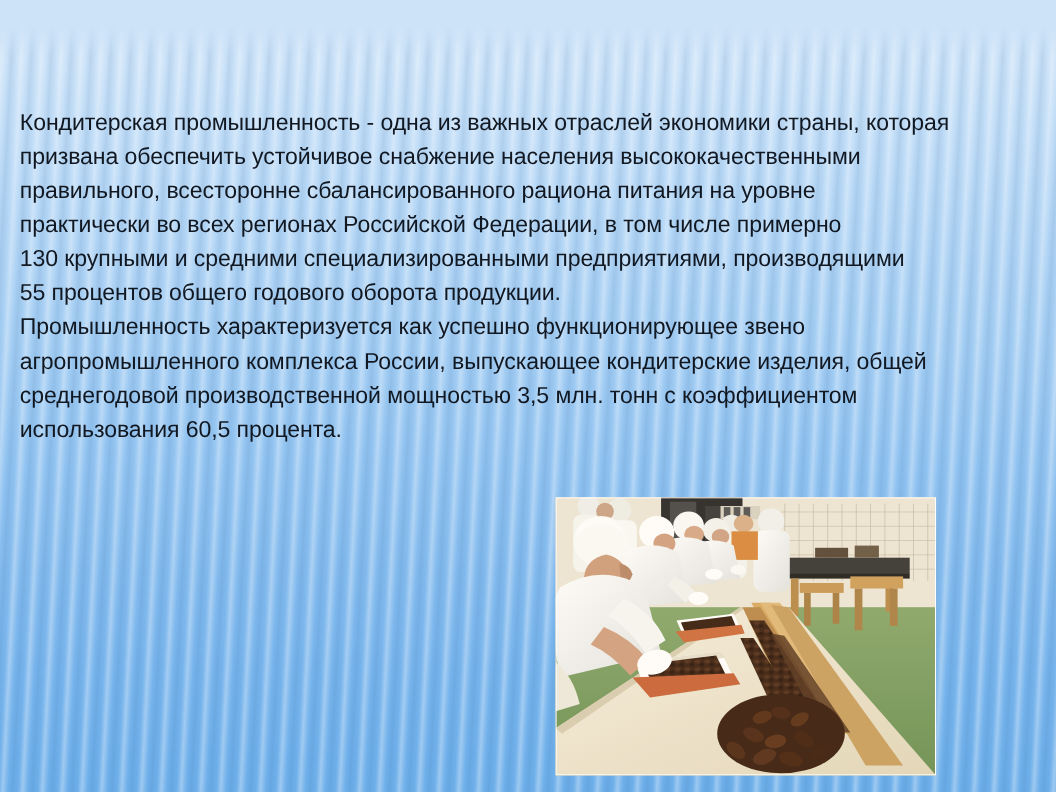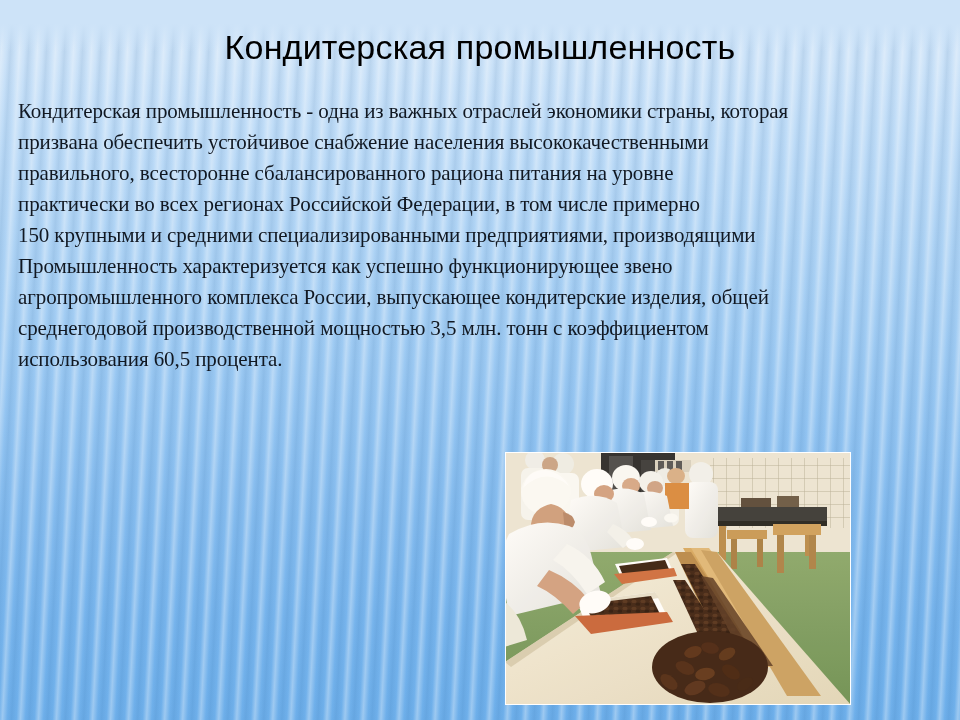--- a/index.html
+++ b/index.html
@@ -63,21 +63,20 @@
     top: 96px;
     width: 932px;
   }
   .body-text p {
     margin: 0;
     font-size: 21px;
     line-height: 31px;
     color: #111822;
     white-space: nowrap;
     letter-spacing: -0.1px;
-    font-family: Liberation Serif, serif;
   }
 
   
   .photo {
     position: absolute;
     left: 505px;
     top: 452px;
     width: 346px;
     height: 253px;
     overflow: hidden;
@@ -85,28 +84,28 @@
   }
   .photo svg { display: block; }
 </style>
 </head>
 <body>
 
 <div id="slide">
 
   <div class="top-fade"></div>
 
-  <div class="title">Кондитерская промышленность</div>
 
   <div class="body-text">
     <p>Кондитерская промышленность - одна из важных отраслей экономики страны, которая</p>
     <p>призвана обеспечить устойчивое снабжение населения высококачественными</p>
     <p>правильного, всесторонне сбалансированного рациона питания на уровне</p>
     <p>практически во всех регионах Российской Федерации, в том числе примерно</p>
-    <p>150 крупными и средними специализированными предприятиями, производящими</p>
+    <p>130 крупными и средними специализированными предприятиями, производящими</p>
+    <p>55 процентов общего годового оборота продукции.</p>
     <p>Промышленность характеризуется как успешно функционирующее звено</p>
     <p>агропромышленного комплекса России, выпускающее кондитерские изделия, общей</p>
     <p>среднегодовой производственной мощностью 3,5 млн. тонн с коэффициентом</p>
     <p>использования 60,5 процента.</p>
   </div>
 
   <div class="photo">
     <svg width="346" height="253" viewBox="0 0 346 253" xmlns="http://www.w3.org/2000/svg">
       <defs>
         <linearGradient id="gFloor" x1="0" y1="0" x2="0" y2="1">

